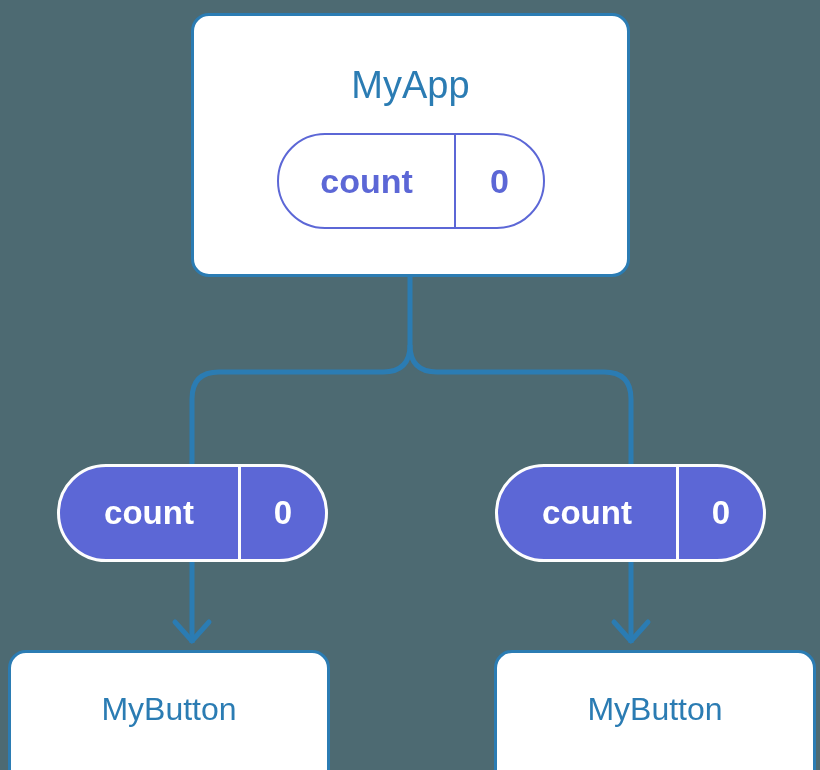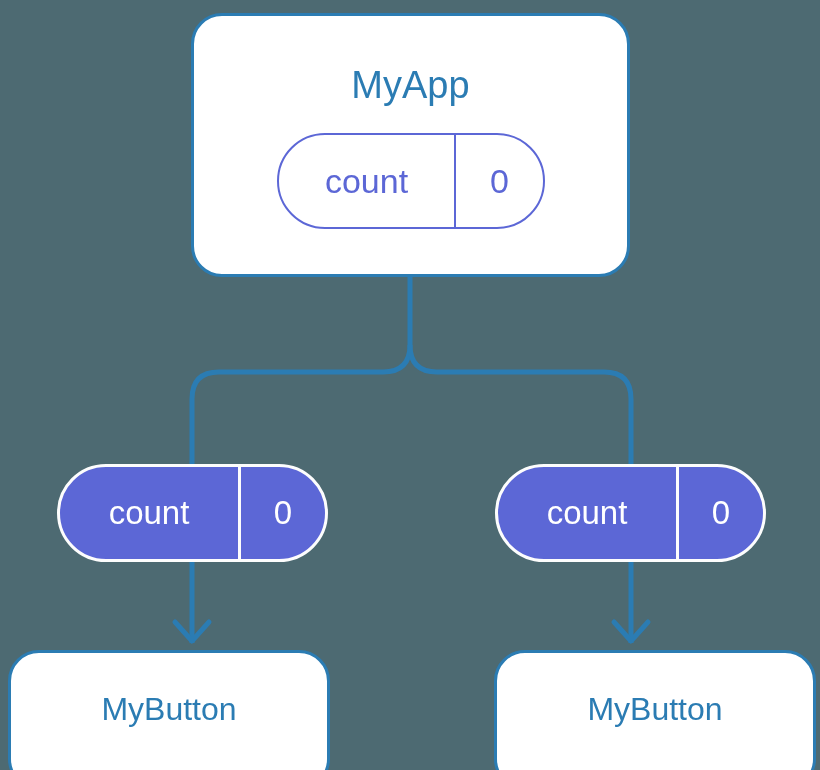--- a/index.html
+++ b/index.html
@@ -31,21 +31,21 @@
     z-index: 1;
     pointer-events: none;
   }
 
   
   .comp-box {
     position: absolute;
     z-index: 2;
     background: #ffffff;
     border: 3px solid #2b7cb3;
-    border-radius: 31px;
+    border-radius: 18px;
     box-sizing: border-box;
   }
   .comp-title {
     position: absolute;
     left: 0;
     right: 0;
     text-align: center;
     color: #2b7cb3;
     font-family: "Liberation Sans", sans-serif;
     font-weight: 400;
@@ -83,20 +83,21 @@
     box-sizing: border-box;
     border-radius: 999px;
     overflow: hidden;
   }
   .pill-key, .pill-val {
     display: flex;
     align-items: center;
     justify-content: center;
     white-space: nowrap;
     box-sizing: border-box;
+    font-weight: bold;
   }
 
   
   .pill-outline {
     background: #ffffff;
     border: 2px solid #5c67d6;
   }
   .pill-outline .pill-key,
   .pill-outline .pill-val {
     color: #5c67d6;

